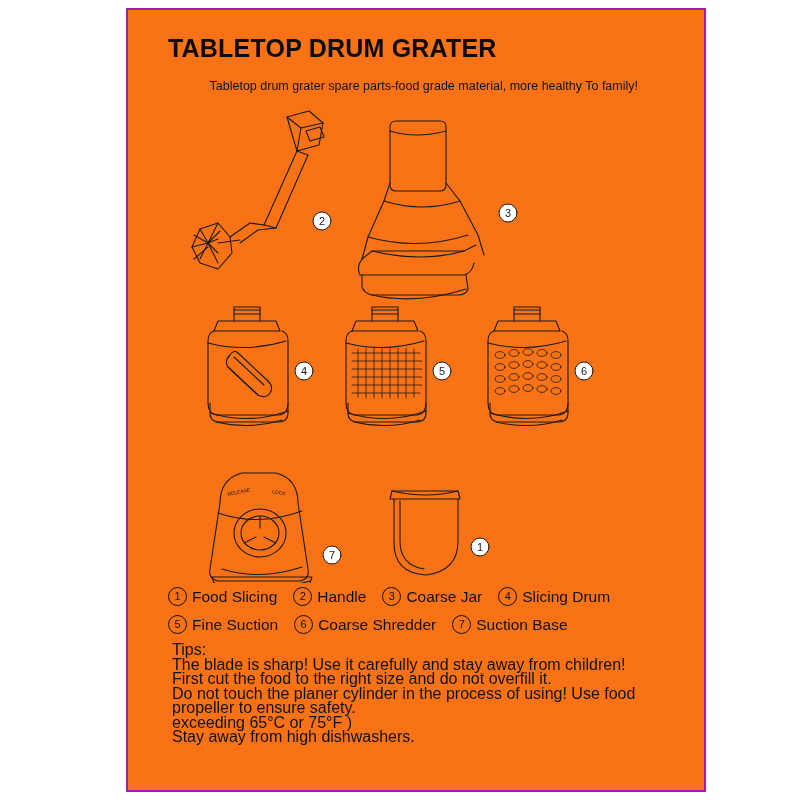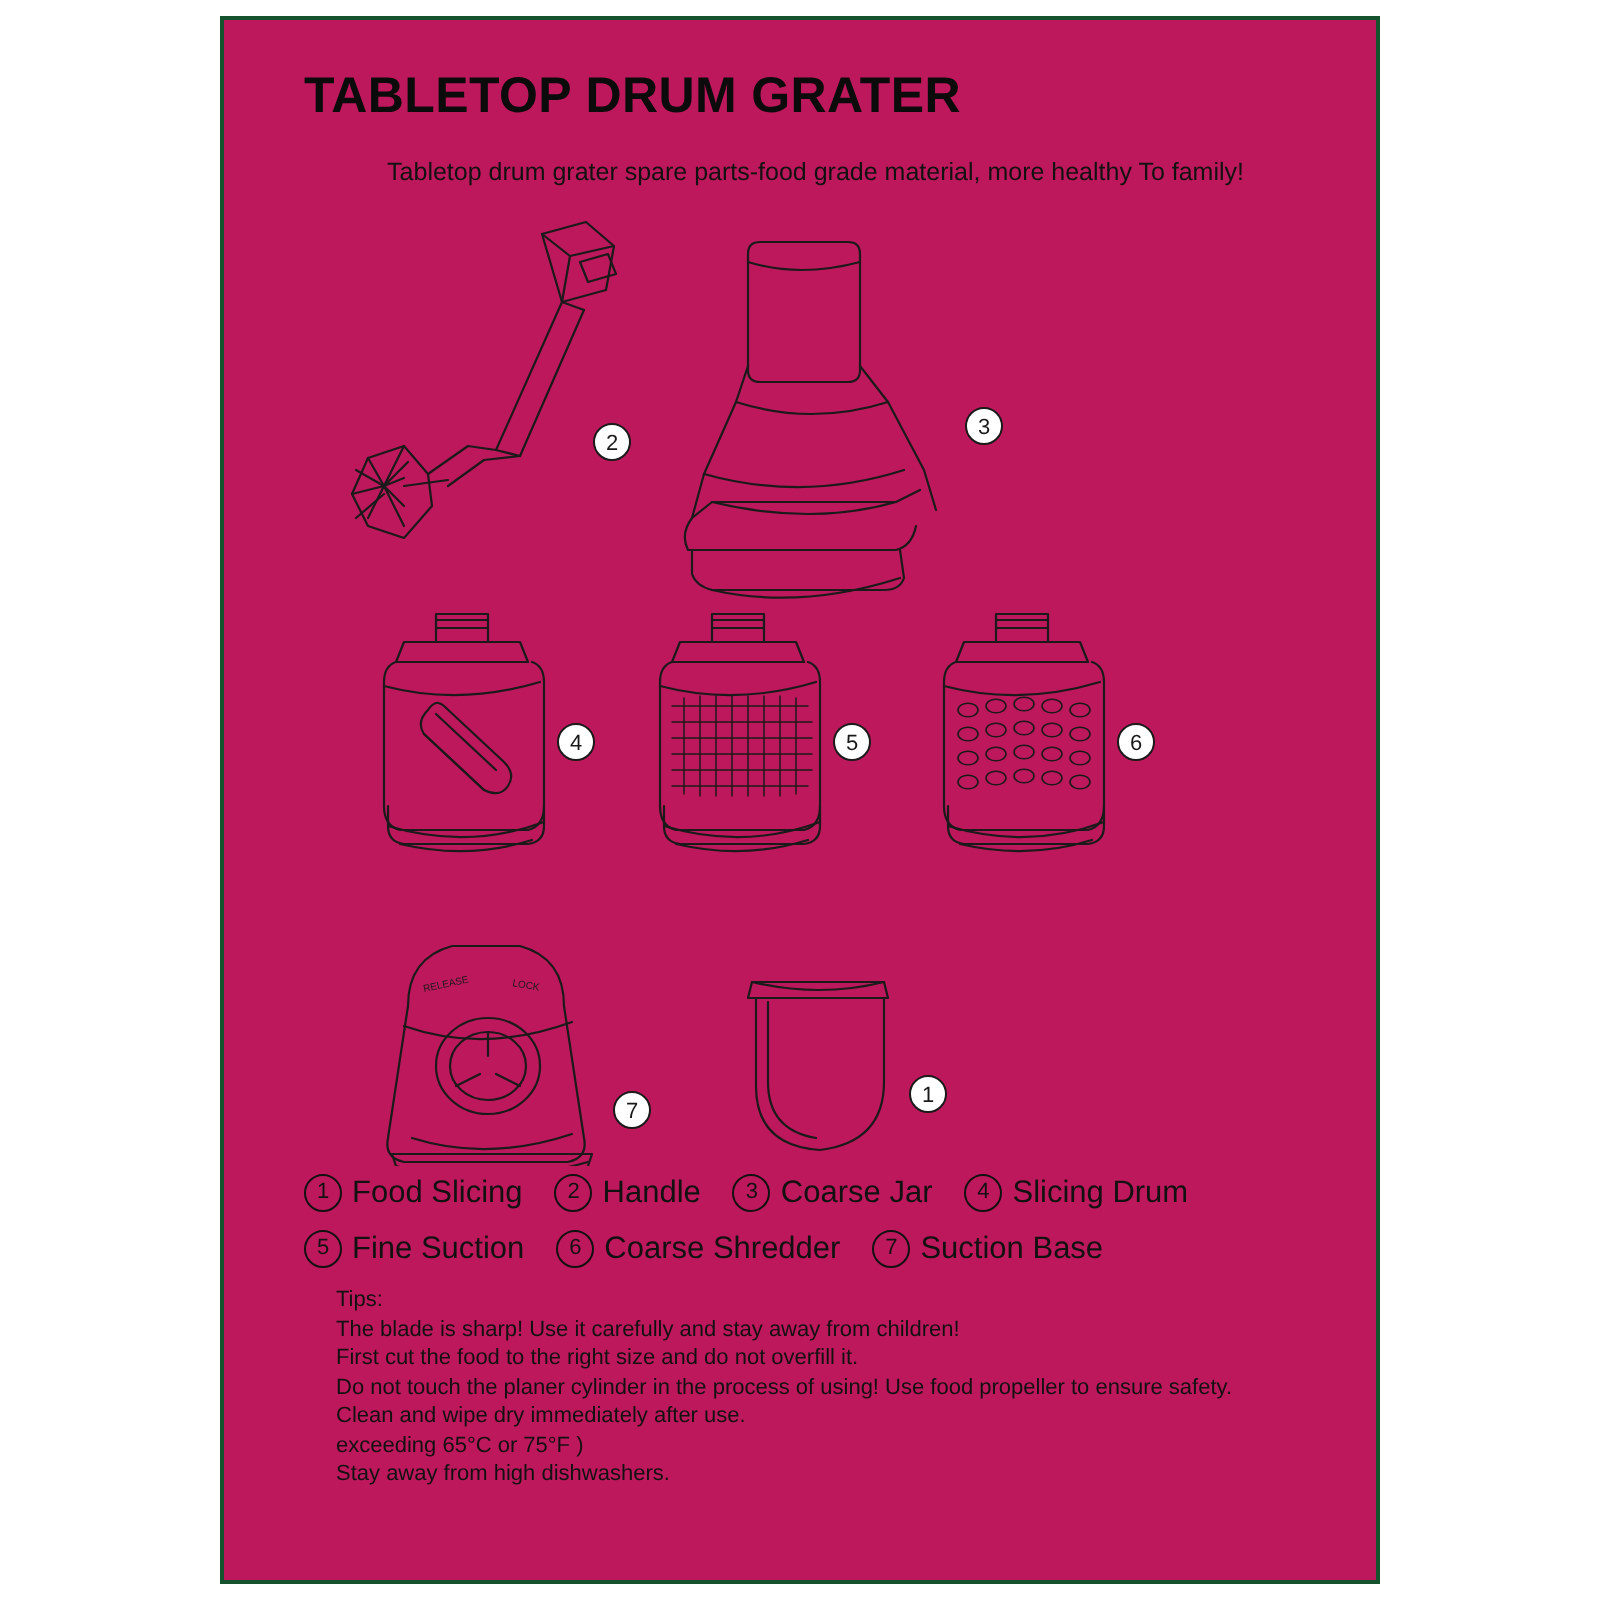--- a/index.html
+++ b/index.html
@@ -17,27 +17,27 @@
   #page {
     position: relative;
     width: 800px;
     height: 800px;
     background: #ffffff;
     box-sizing: border-box;
   }
   
   #frame {
     position: absolute;
-    left: 110px;
+    left: 126px;
     top: 8px;
     width: 580px;
     height: 784px;
-    border: 2px solid #14532d;
+    border: 2px solid #a21caf;
     box-sizing: border-box;
-    background: #be185d;
+    background: #f97316;
   }
   #inner {
     position: absolute;
     left: 0; top: 0; right: 0; bottom: 0;
     padding: 18px 28px 12px 28px;
     box-sizing: border-box;
   }
   h1 {
     font-size: 25px;
     font-weight: bold;
@@ -83,22 +83,22 @@
     justify-content: center;
     width: 17px;
     height: 17px;
     border: 1.2px solid #111;
     border-radius: 50%;
     font-size: 11px;
     margin-right: 5px;
     line-height: 1;
   }
   .tips {
-    margin: 8px 0 0 28px;
-    font-size: 11px;
+    margin: 8px 0 0 16px;
+    font-size: 16px;
     line-height: 14.5px;
     color: #111;
     max-width: 500px;
   }
   .tips .tips-head { margin-bottom: 0px; }
   .tips p { margin: 0; }
 </style>
 </head>
 <body>
 
@@ -302,20 +302,19 @@
             <span>Suction Base</span>
           </div>
         </div>
       </div>
 
       <div class="tips">
         <p class="tips-head">Tips:</p>
         <p>The blade is sharp! Use it carefully and stay away from children!</p>
         <p>First cut the food to the right size and do not overfill it.</p>
         <p>Do not touch the planer cylinder in the process of using! Use food propeller to ensure safety.</p>
-        <p>Clean and wipe dry immediately after use.</p>
         <p>exceeding 65°C or 75°F )</p>
         <p>Stay away from high dishwashers.</p>
       </div>
 
     </div>
   </div>
 </div>
 
 </body></html>

